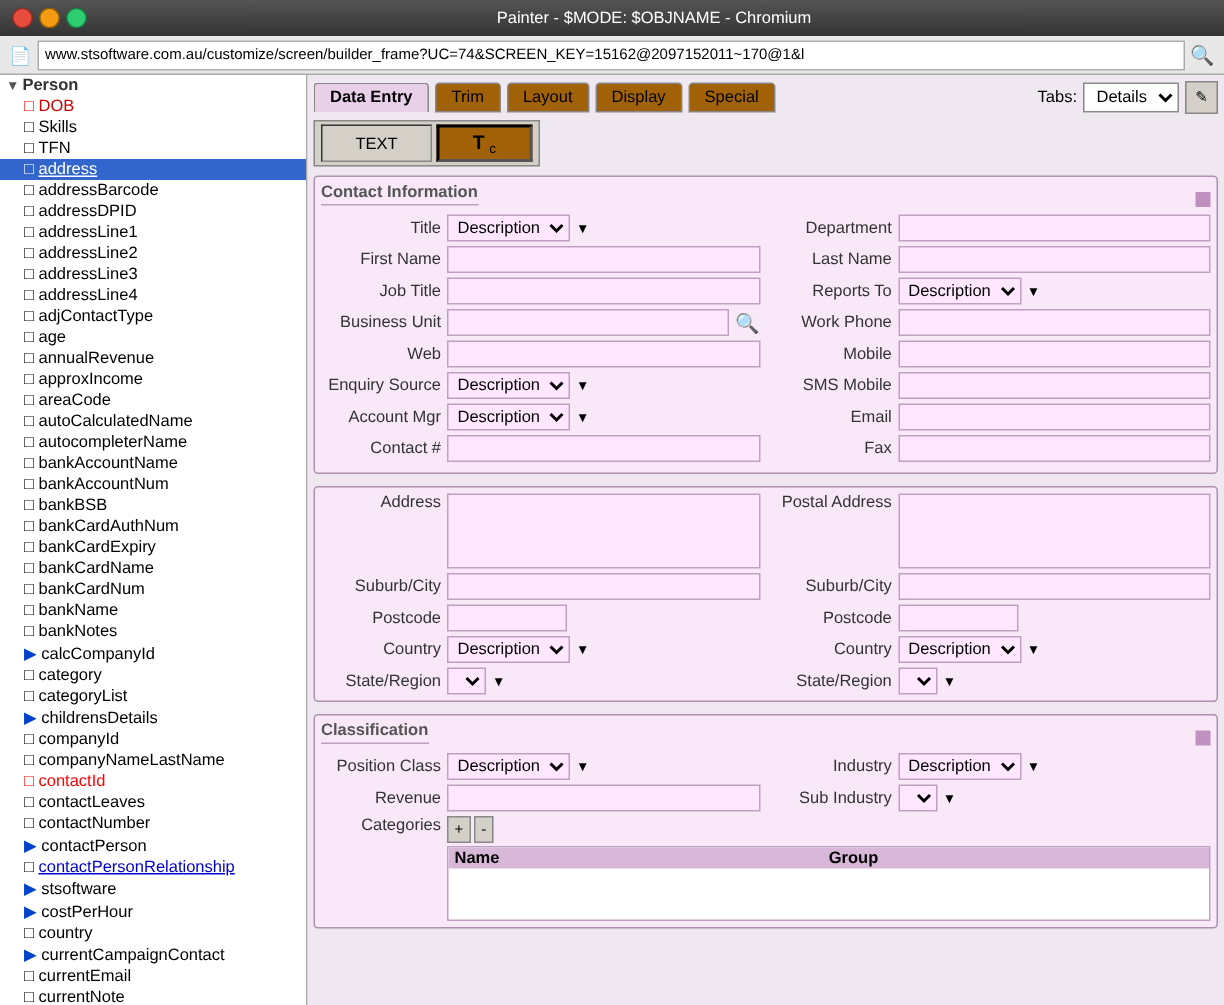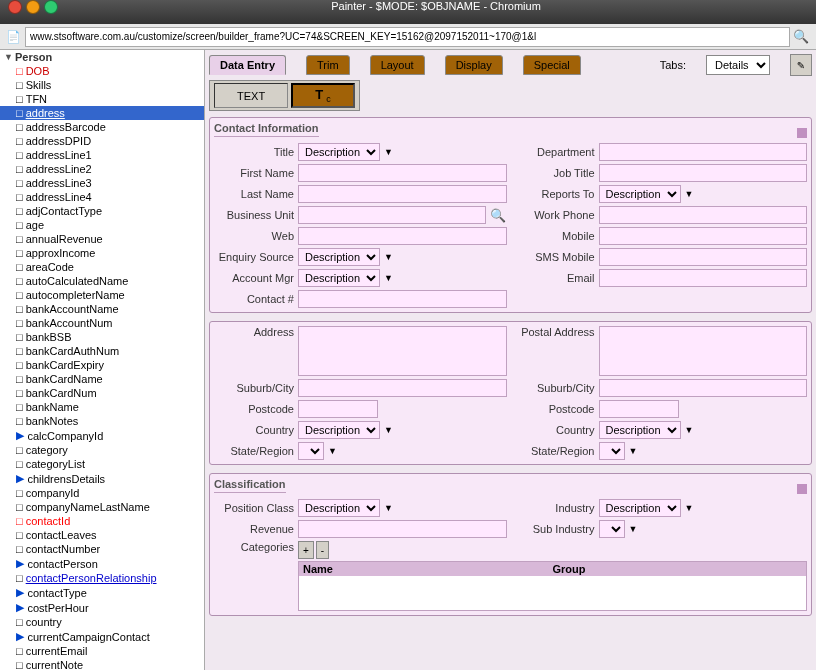--- a/index.html
+++ b/index.html
@@ -4,21 +4,21 @@
   <style>
     * { box-sizing: border-box; margin: 0; padding: 0; }
     body { font-family: sans-serif; font-size: 11px; background: #d4d0c8; width: 816px; height: 670px; overflow: hidden; }
 
     
     .title-bar {
       background: linear-gradient(to bottom, #555, #333);
       color: white;
       height: 24px;
       display: flex;
-      align-items: flex-start;
+      align-items: center;
       padding: 0 8px;
       gap: 6px;
     }
     .title-bar-buttons { display: flex; gap: 4px; }
     .tb-btn {
       width: 14px; height: 14px; border-radius: 50%; border: 1px solid rgba(0,0,0,0.4);
       cursor: pointer;
     }
     .tb-close { background: #e74c3c; }
     .tb-min { background: #f39c12; }
@@ -76,21 +76,21 @@
       background: #f0e8f0;
       overflow-y: auto;
       padding: 4px;
     }
 
     
     .toolbar {
       display: flex;
       align-items: center;
       margin-bottom: 4px;
-      gap: 20px;
+      gap: 4px;
     }
     .tab-btn {
       padding: 3px 10px;
       border: 1px solid #888;
       background: #a16207;
       cursor: pointer;
       font-size: 11px;
       border-radius: 3px 3px 0 0;
     }
     .tab-btn.active {
@@ -371,21 +371,21 @@
     <div class="sidebar-item" style="padding-left:16px;">
       <span style="color:#0044cc; margin-right:3px;">▶</span>
       <span>contactPerson</span>
     </div>
     <div class="sidebar-item" style="padding-left:16px;">
       <span style="margin-right:3px;">□</span>
       <span style="color:#0000cc; text-decoration:underline;">contactPersonRelationship</span>
     </div>
     <div class="sidebar-item" style="padding-left:16px;">
       <span style="color:#0044cc; margin-right:3px;">▶</span>
-      <span>contactType</span>
+      <span>stsoftware</span>
     </div>
     <div class="sidebar-item" style="padding-left:16px;">
       <span style="color:#0044cc; margin-right:3px;">▶</span>
       <span>costPerHour</span>
     </div>
     <div class="sidebar-item" style="padding-left:16px;">
       <span style="margin-right:3px;">□</span>
       <span>country</span>
     </div>
     <div class="sidebar-item" style="padding-left:16px;">
@@ -448,30 +448,30 @@
           <span class="form-label">Department</span>
           <input class="form-input" type="text" style="">
         </div>
 
         <div class="form-row">
           <span class="form-label">First Name</span>
           <input class="form-input" type="text" style="">
         </div>
 
         <div class="form-row">
+          <span class="form-label">Last Name</span>
+          <input class="form-input" type="text" style="">
+        </div>
+
+        <div class="form-row">
           <span class="form-label">Job Title</span>
           <input class="form-input" type="text" style="">
         </div>
 
         <div class="form-row">
-          <span class="form-label">Last Name</span>
-          <input class="form-input" type="text" style="">
-        </div>
-
-        <div class="form-row">
           <span class="form-label">Reports To</span>
           <select class="form-select">
             <option>Description</option>
           </select>
           <span style="font-size:9px;">▼</span>
         </div>
 
         <div class="form-row">
           <span class="form-label">Business Unit</span>
           <input class="form-input" type="text" style="">
@@ -518,20 +518,24 @@
         <div class="form-row">
           <span class="form-label">Email</span>
           <input class="form-input" type="text" style="">
         </div>
 
         <div class="form-row">
           <span class="form-label">Contact #</span>
           <input class="form-input" type="text" style="">
         </div>
 
+        <div class="form-row">
+          <span class="form-label">Fax</span>
+          <input class="form-input" type="text" style="">
+        </div>
         <div></div>
       </div>
     </div>
 
     <div class="section pos-rel">
       <div class="form-grid">
 
         <div class="form-row" style="align-items:flex-start;">
           <span class="form-label">Address</span>
           <textarea class="form-textarea" style=""></textarea>

